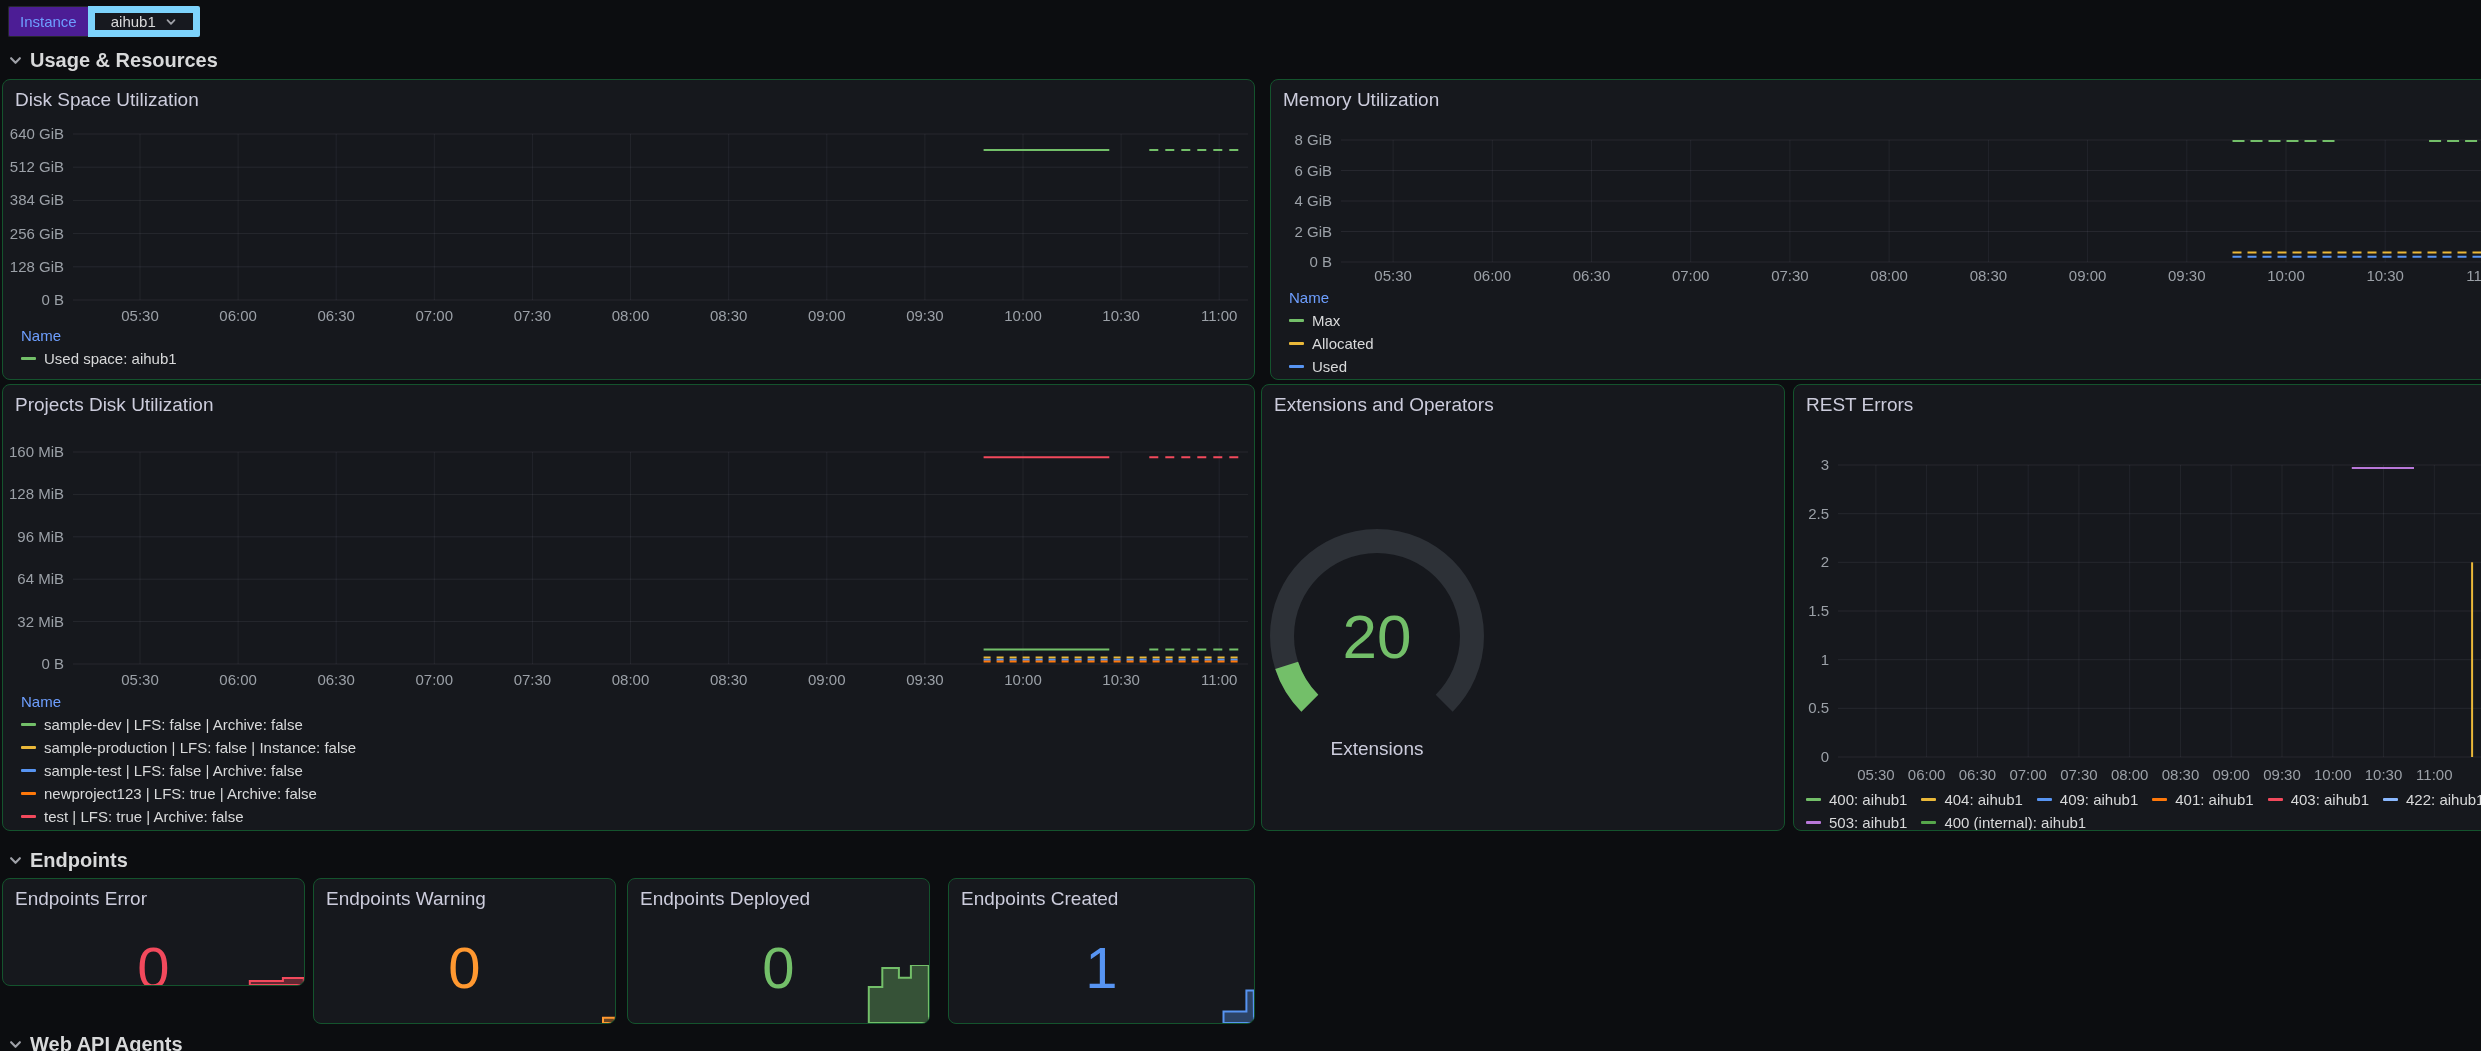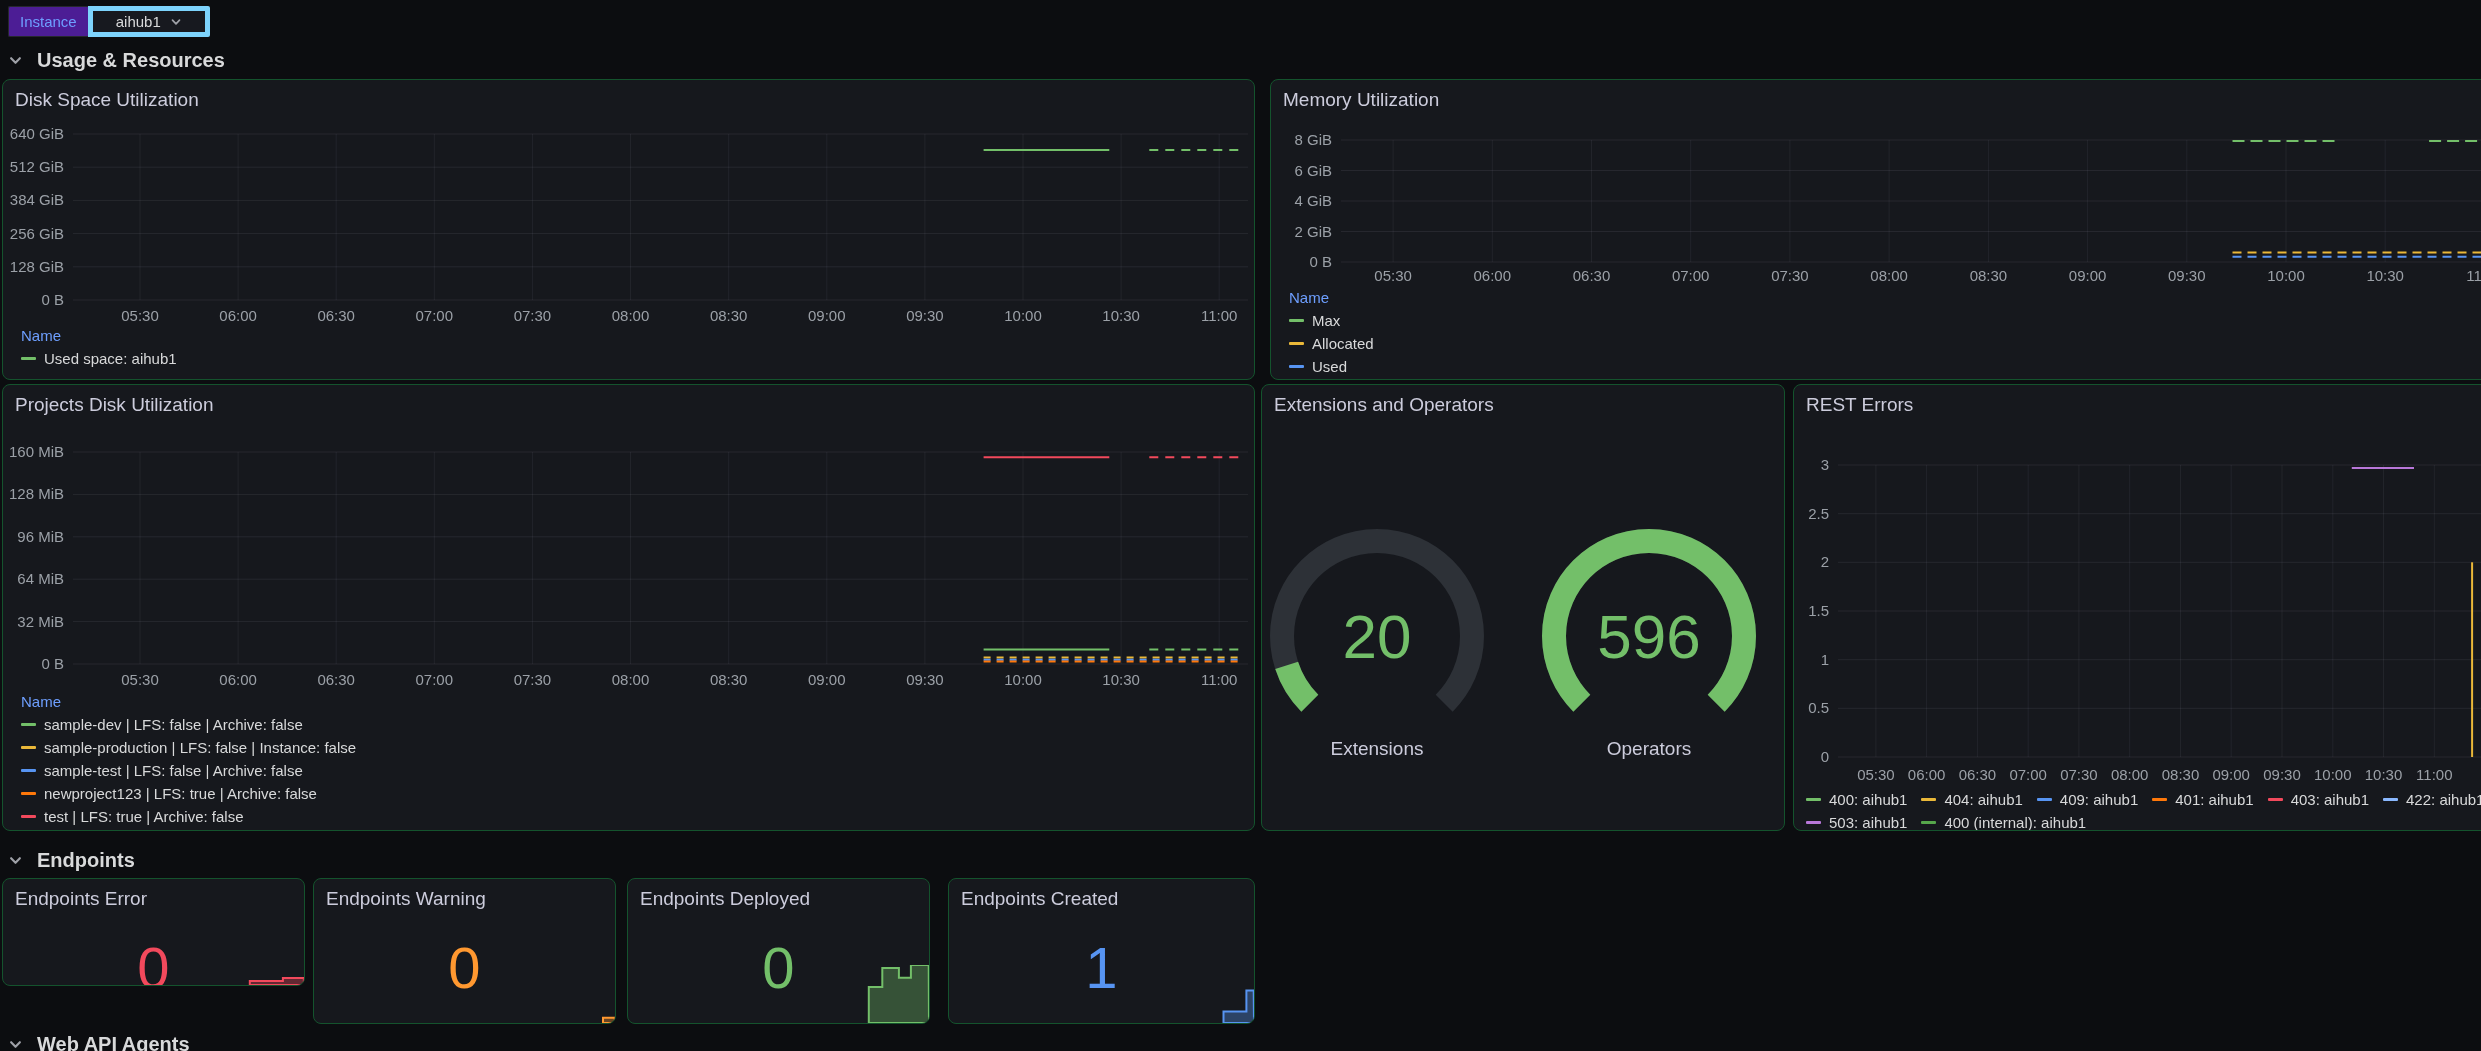--- a/index.html
+++ b/index.html
@@ -5,27 +5,27 @@
   *{margin:0;padding:0;box-sizing:border-box}
   html,body{width:2481px;height:1051px;overflow:hidden;background:#0c0d10;
     font-family:"Liberation Sans",sans-serif;color:#ccccdc}
   #stage{position:relative;width:2481px;height:1051px;overflow:hidden}
 
   
   .topbar{position:absolute;left:0;top:0;width:100%;height:43px}
   .variable{position:absolute;left:8px;top:6px;display:flex;align-items:stretch;height:31px}
   .var-label{display:flex;align-items:center;padding:0 11px;background:#4c1d95;border:1px solid #26282e;
     border-right:none;border-radius:2px 0 0 2px;color:#6e9fff;font-size:15px;font-weight:500}
-  .var-value{display:flex;align-items:center;gap:9px;padding:0 23px;background:#17191f;border:5px solid #7dd3fc;
+  .var-value{display:flex;align-items:center;gap:9px;padding:0 16px;background:#17191f;border:7px solid #7dd3fc;
     border-radius:0 2px 2px 0;color:#d8d9da;font-size:15px;cursor:pointer}
   button.var-value{font-family:"Liberation Sans",sans-serif}
 
   .chev{width:12px;height:12px;flex:none}
   .chev path{fill:none;stroke:#9fa1a8;stroke-width:1.7;stroke-linecap:round;stroke-linejoin:round}
-  .row-header{position:absolute;display:flex;align-items:center;gap:14px;height:24px;
+  .row-header{position:absolute;display:flex;align-items:center;gap:7px;height:24px;
     color:#d8d9da;font-size:20px;font-weight:700;cursor:pointer;white-space:nowrap}
   .row-header .chev{width:15px;height:15px}
 
   
   .panel{position:absolute;background:#16181d;border:1px solid #14532d;border-radius:8px;overflow:hidden}
   .panel-title{position:absolute;top:9px;left:12px;font-size:19px;font-weight:500;color:#ccccdc;
     z-index:3;cursor:pointer;white-space:nowrap}
   .chart{position:absolute;left:0;top:0;right:0}
   svg text{font-family:"Liberation Sans",sans-serif}
   .ax{fill:#9ba0a7;font-size:15px}
@@ -266,28 +266,20 @@
     <h2 class="panel-title">Extensions and Operators</h2>
     <div class="gauges">
       <div class="gauge">
         <div class="gauge-svg"><svg width="230" height="232">
               <path d="M 47.82 187.18 A 95 95 0 1 1 182.18 187.18" stroke="#2d3137" stroke-width="24" fill="none"></path>
               <path d="M 47.82 187.18 A 95 95 0 0 1 24.65 149.36" stroke="#73bf69" stroke-width="24" fill="none"></path>
               <text class="gauge-val" x="115" y="142">20</text>
             </svg></div>
         <div class="gauge-label">Extensions</div>
       </div>
-      <div class="gauge">
-        <div class="gauge-svg"><svg width="230" height="232">
-              <path d="M 47.82 187.18 A 95 95 0 1 1 182.18 187.18" stroke="#2d3137" stroke-width="24" fill="none"></path>
-              <path d="M 47.82 187.18 A 95 95 0 1 1 182.18 187.18" stroke="#73bf69" stroke-width="24" fill="none"></path>
-              <text class="gauge-val" x="115" y="142">596</text>
-            </svg></div>
-        <div class="gauge-label">Operators</div>
-      </div>
     </div>
   </section>
 
   <section class="panel" style="left:1793px;top:384px;width:730px;height:447px">
     <h2 class="panel-title">REST Errors</h2>
     <div class="chart"><svg width="730" height="406">
           <line x1="44" y1="80.0" x2="720" y2="80.0" stroke="rgba(204,204,220,0.09)" stroke-width="1"></line>
           <text class="ax" x="35" y="85.0" text-anchor="end">3</text>
           <line x1="44" y1="128.7" x2="720" y2="128.7" stroke="rgba(204,204,220,0.09)" stroke-width="1"></line>
           <text class="ax" x="35" y="133.7" text-anchor="end">2.5</text>

